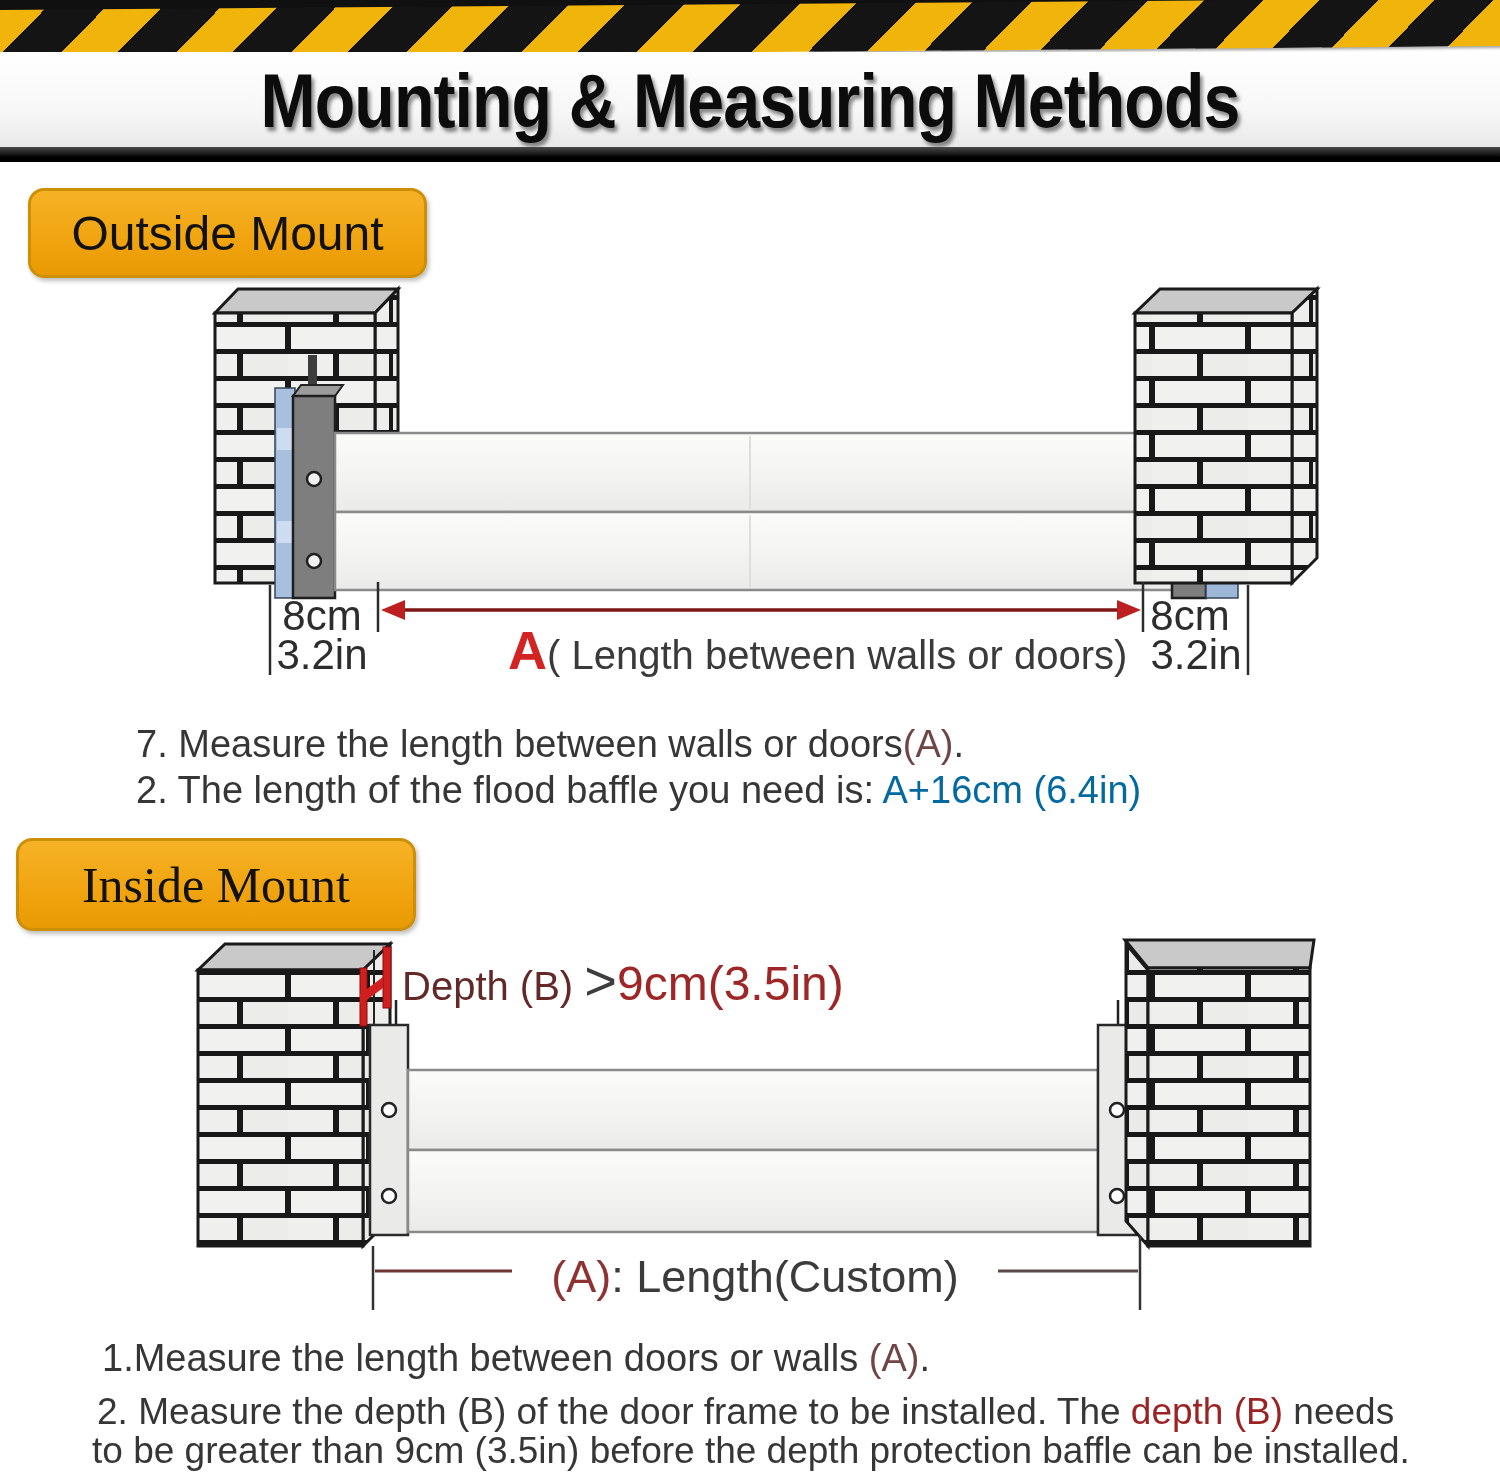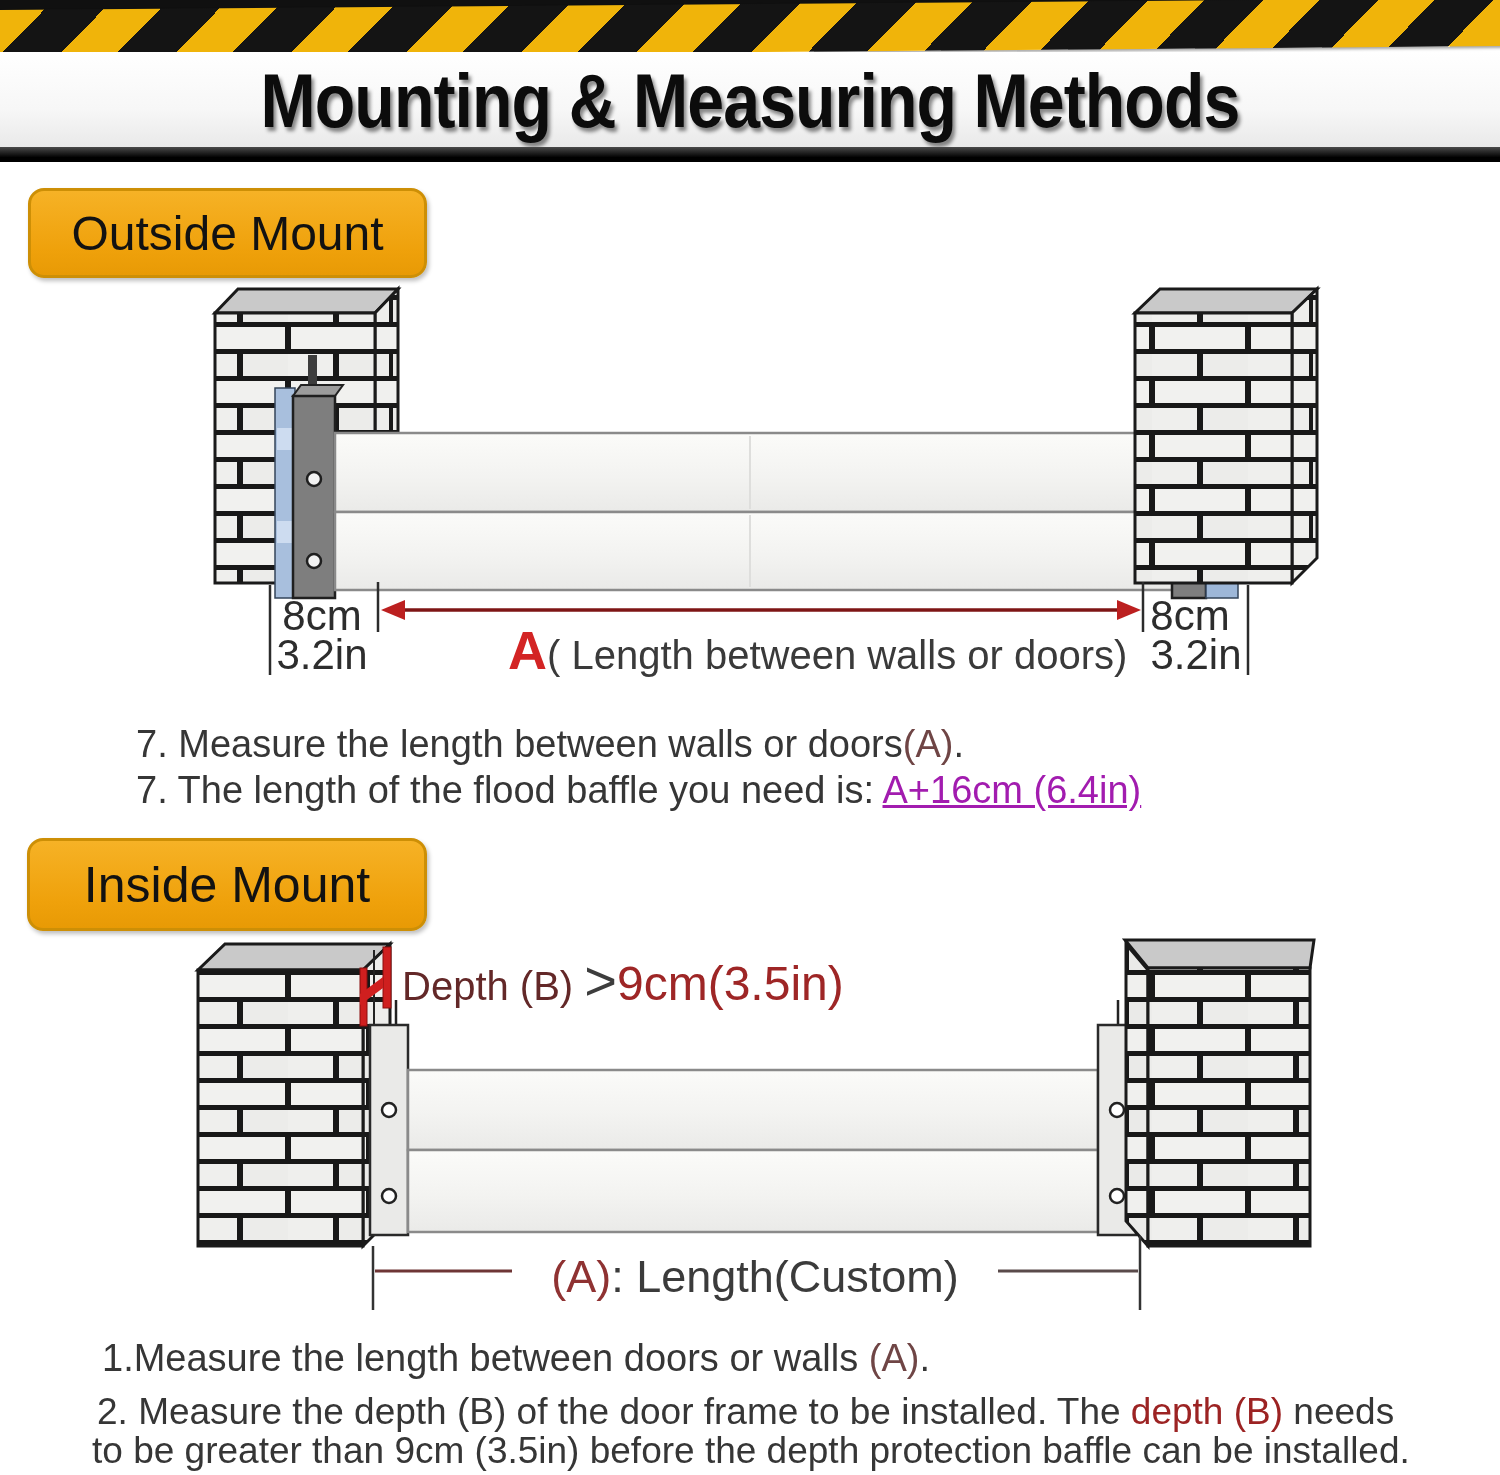--- a/index.html
+++ b/index.html
@@ -32,27 +32,27 @@
     background:linear-gradient(180deg,#4a4a4a,#000 70%);
   }
   
   .badge{
     position:absolute;border-radius:16px;color:#121212;
     background:linear-gradient(180deg,#f6b226 0%,#efa10b 70%,#e89a05 100%);
     border:3px solid #cd8f06;display:flex;align-items:center;justify-content:center;
     box-shadow:2px 3px 4px rgba(0,0,0,.25);white-space:nowrap;
   }
   .badge.outside{left:28px;top:188px;width:393px;height:84px;font-size:48px;}
-  .badge.inside{left:27px;top:838px;width:394px;height:87px;font-size:50px;}
+  .badge.inside{left:16px;top:838px;width:394px;height:87px;font-size:50px;font-family:Liberation Serif, serif;}
   
   svg.diagram{position:absolute;left:0;top:0;width:1500px;height:1475px;}
   svg text{font-family:"Liberation Sans","DejaVu Sans",sans-serif;}
   
   .step{position:absolute;font-size:38px;color:#363636;white-space:nowrap;letter-spacing:0;}
-  .accent-strong{color:#a21caf;text-decoration:underline;}
+  .accent-strong{color:#0369a1;}
   .accent-muted{color:#6f4545;}
   .accent-depth{color:#9c2323;}
   #out-step1{left:136px;top:723px;}
   #out-step2{left:136px;top:769px;}
   #in-step1{left:102px;top:1337px;font-size:38px;text-align:right;}
   #in-step2{left:97px;top:1391px;font-size:37px;}
   #in-step2b{left:92px;top:1430px;font-size:37px;}
 </style>
 </head>
 <body>
@@ -196,17 +196,17 @@
       <line x1="373" y1="1246" x2="373" y2="1310" stroke="#333333" stroke-width="2.5"></line>
       <line x1="1140" y1="1236" x2="1140" y2="1310" stroke="#333333" stroke-width="2.5"></line>
       <line x1="375" y1="1271" x2="512" y2="1271" stroke="#6e3535" stroke-width="3"></line>
       <line x1="998" y1="1271" x2="1138" y2="1271" stroke="#5a4a4a" stroke-width="3"></line>
       <text x="755" y="1292" text-anchor="middle"><tspan font-size="45" fill="#8f3232">(A)</tspan><tspan font-size="45" fill="#3b3b3b">: Length(Custom)</tspan></text>
     </g>
   </g>
 </svg>
 
 <div class="step" id="out-step1"><span>7. Measure the length between walls or doors</span><span class="accent-muted">(A)</span><span>.</span></div>
-<div class="step" id="out-step2"><span>7. The length of the flood baffle you need is: </span><span class="accent-strong">A+16cm (6.4in)</span><span></span></div>
+<div class="step" id="out-step2"><span>2. The length of the flood baffle you need is: </span><span class="accent-strong">A+16cm (6.4in)</span><span></span></div>
 
 <div class="step" id="in-step1"><span>1.Measure the length between doors or walls </span><span class="accent-muted">(A)</span><span>.</span></div>
 <div class="step" id="in-step2"><span>2. Measure the depth (B) of the door frame to be installed. The </span><span class="accent-depth">depth (B)</span><span> needs</span></div>
 <div class="step" id="in-step2b">to be greater than 9cm (3.5in) before the depth protection baffle can be installed.</div>
 
 </body></html>

